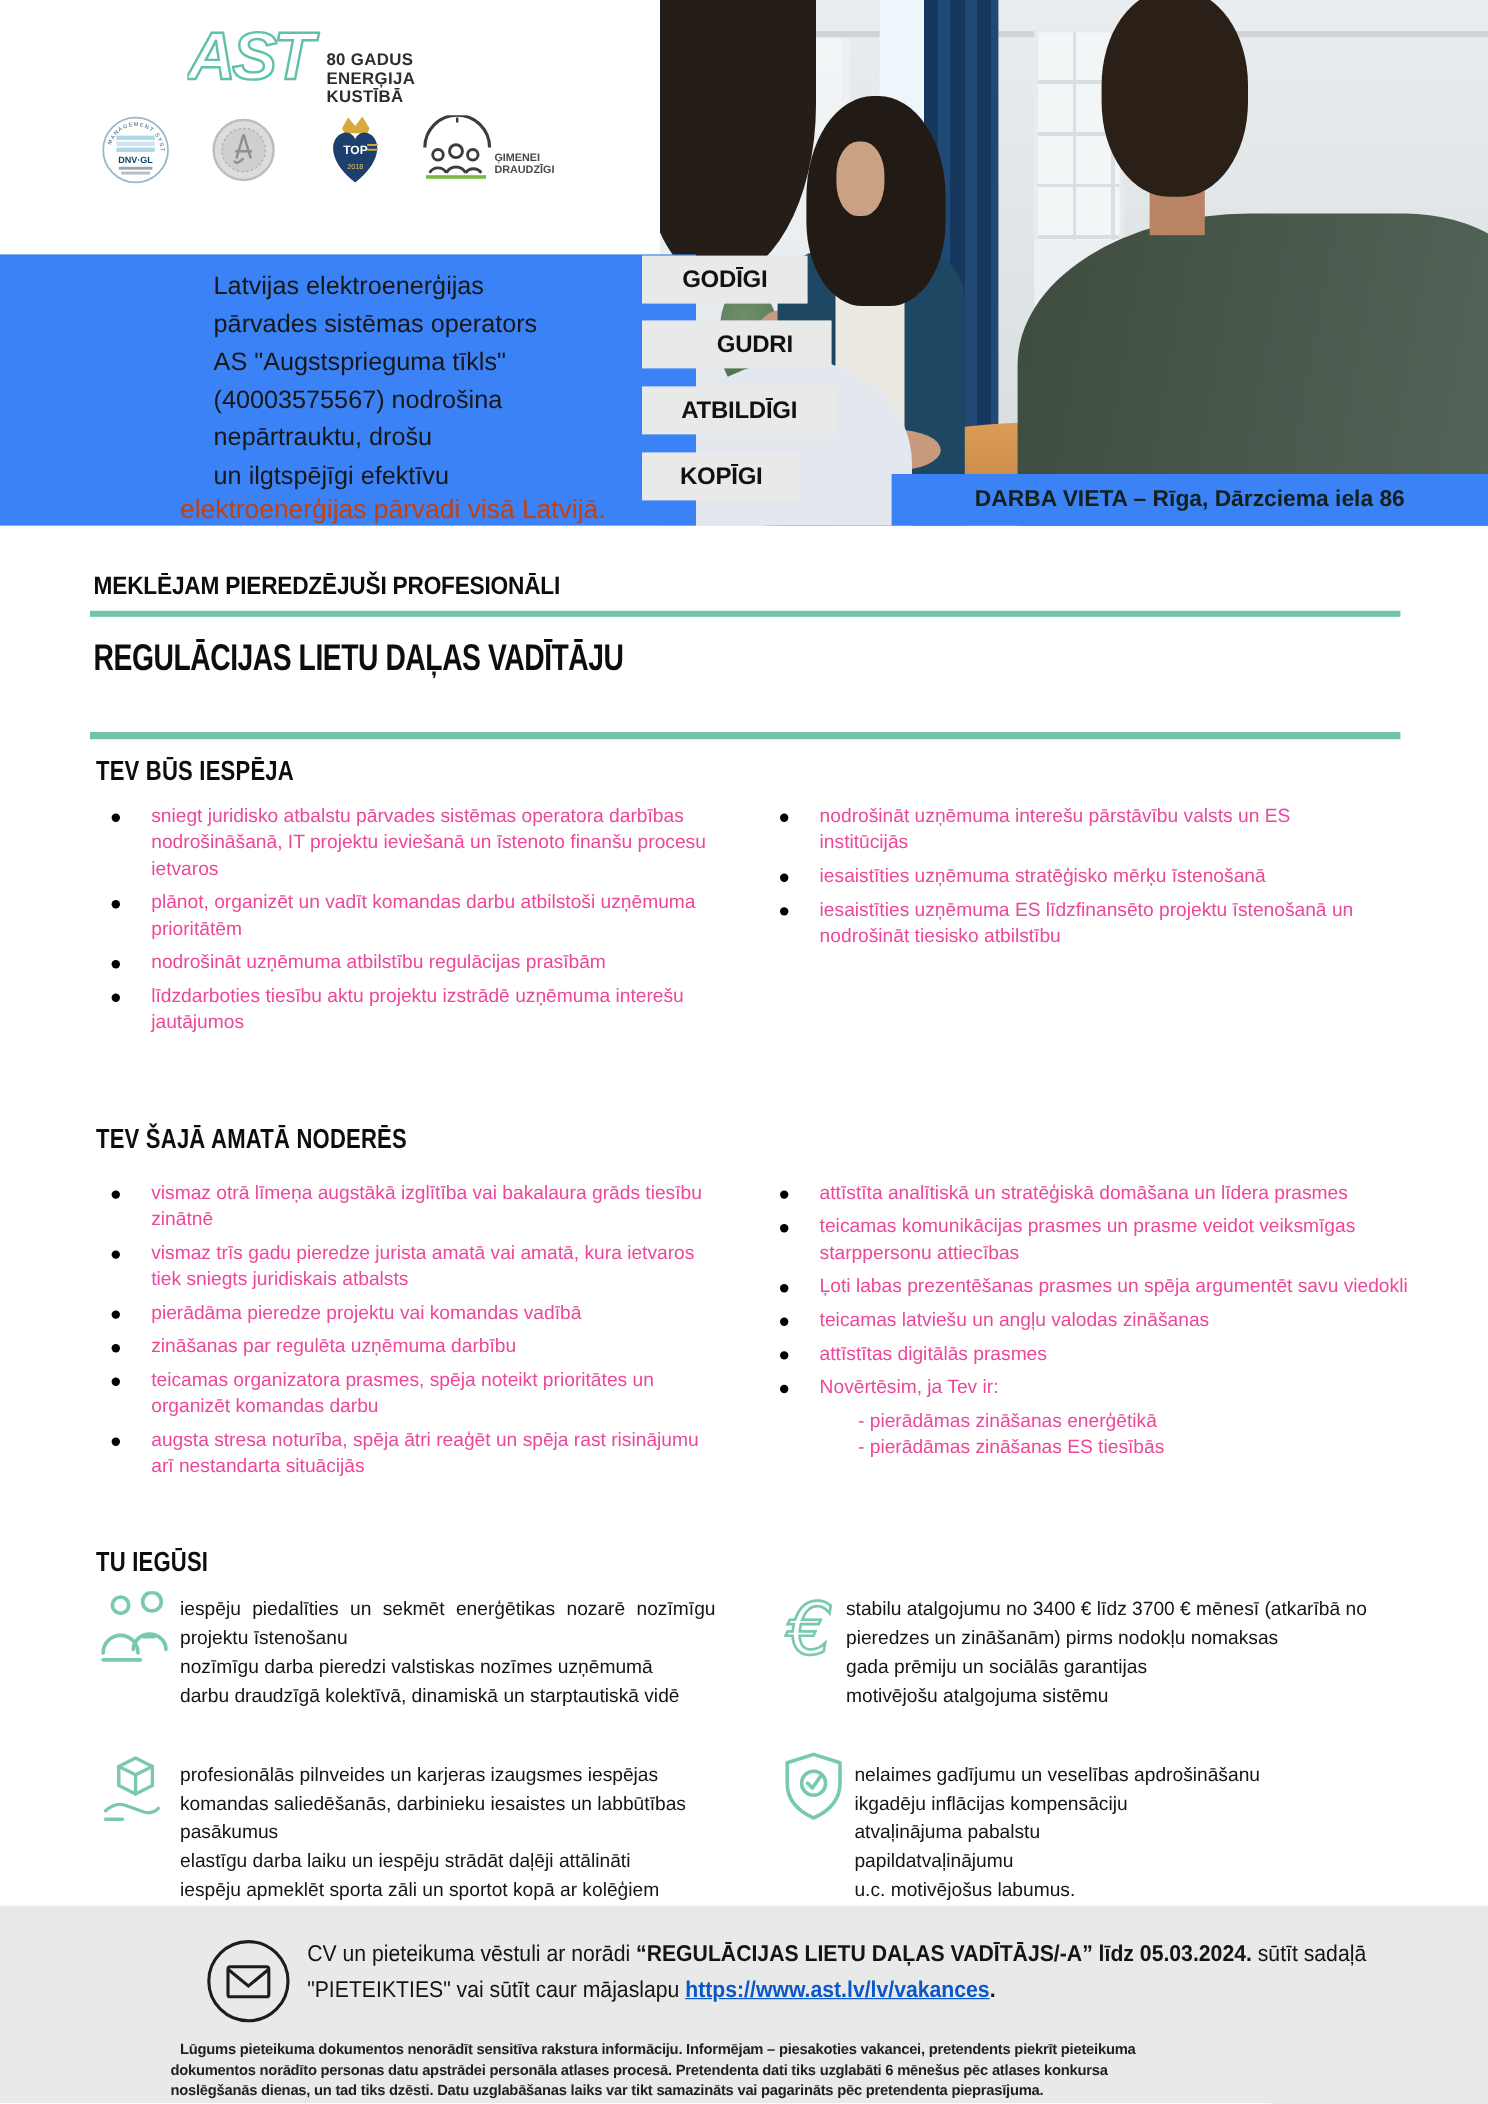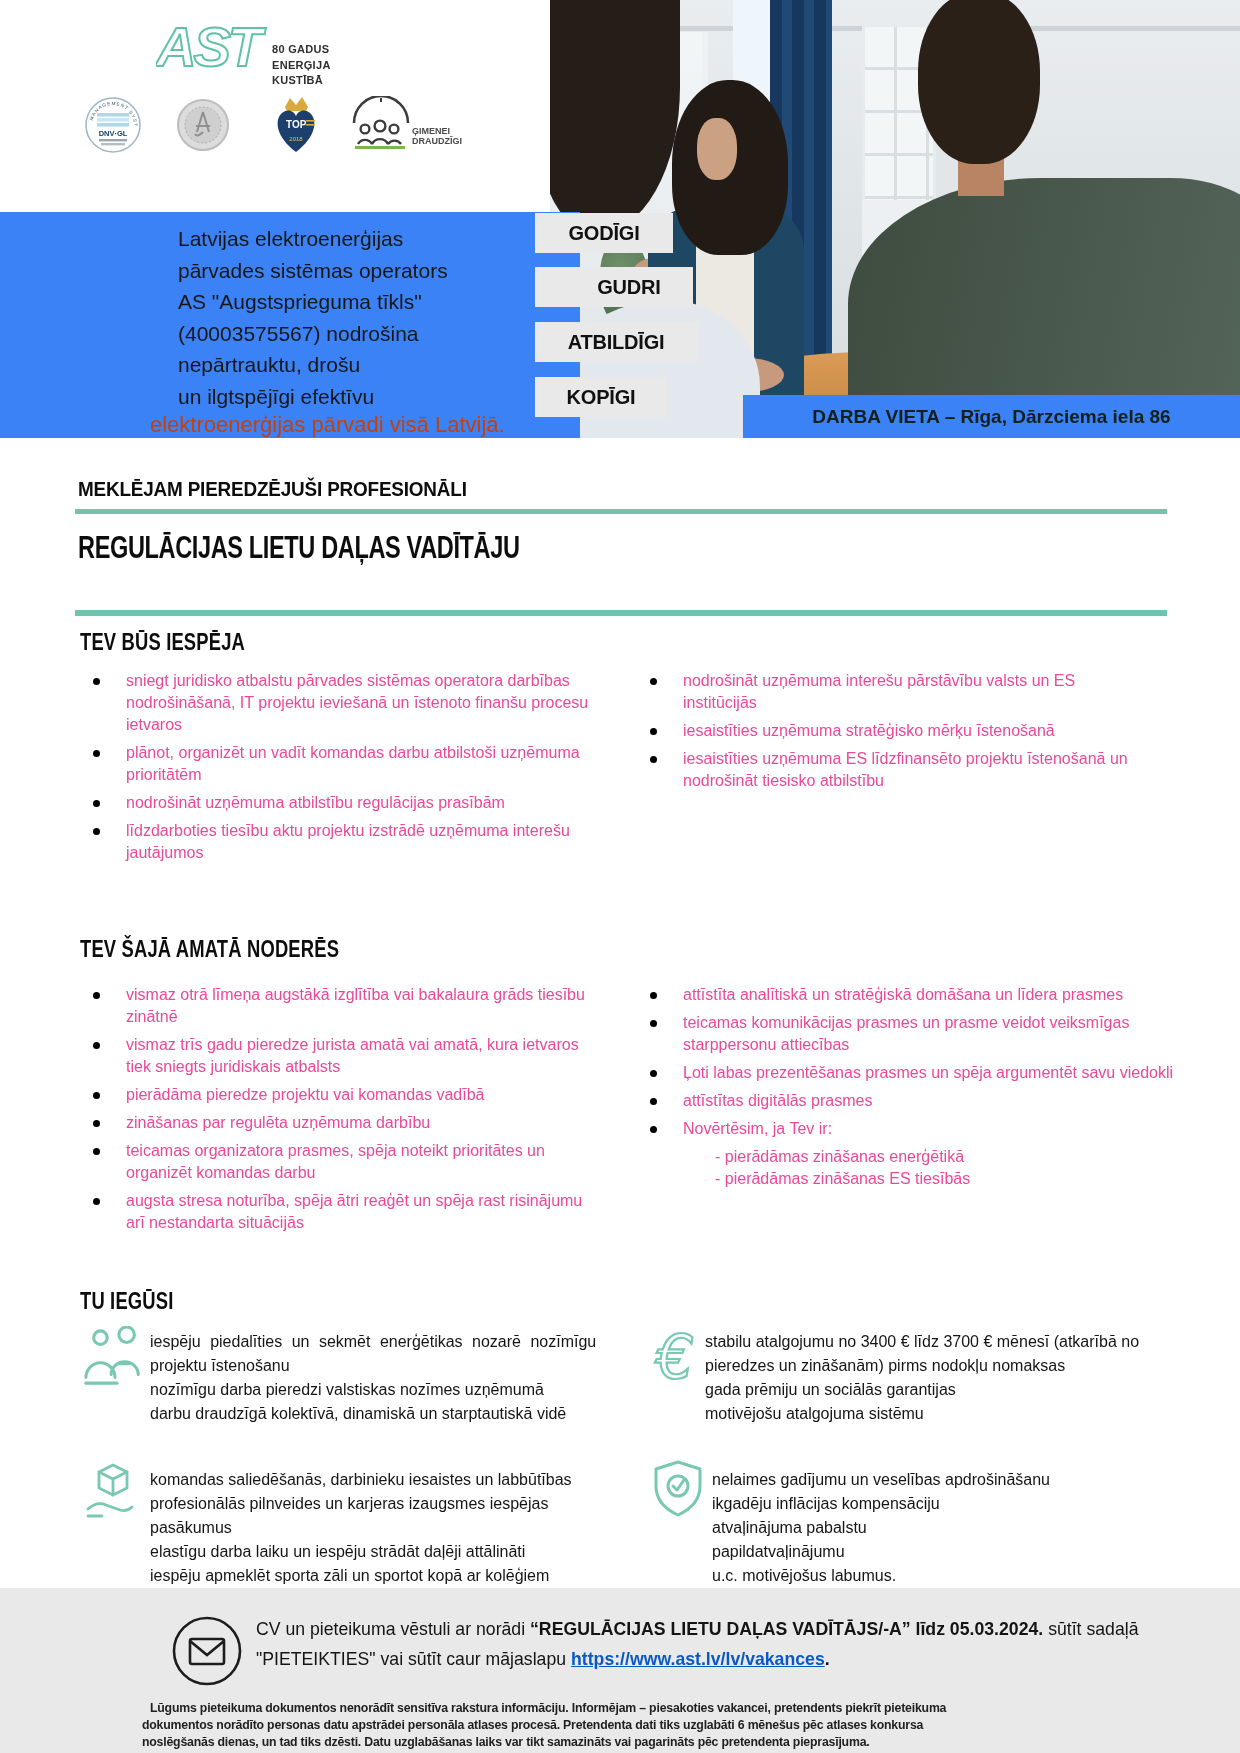--- a/index.html
+++ b/index.html
@@ -2,21 +2,21 @@
 <html><head>
 <meta charset="utf-8">
 <style>
   html,body{margin:0;padding:0;background:#fff;}
   .page{position:relative;width:1240px;height:1753px;background:#fff;overflow:hidden;
         font-family:"Liberation Sans",sans-serif;color:#1a1a1a;}
   .abs{position:absolute;}
   .teal{background:#3b82f6;}
 
   
-  .tagline{left:272px;top:42px;font-size:11px;font-weight:bold;line-height:15.5px;
+  .tagline{left:272px;top:42px;font-size:14px;font-weight:bold;line-height:15.5px;
            letter-spacing:.3px;color:#2e2e2e;white-space:pre-line;}
 
   
   .intro-band{left:0;top:212px;width:580px;height:226px;}
   .intro-text{left:178px;top:223px;width:390px;font-size:21px;line-height:31.5px;
               color:#171717;white-space:pre-line;}
   .intro-last{left:150px;top:412px;width:420px;font-size:22px;color:#c2410c;}
 
   
   .vbox{left:535px;height:40px;background:#e9e9e9;text-align:center;line-height:40px;
@@ -223,20 +223,21 @@
     <div class="li">teicamas organizatora prasmes, spēja noteikt prioritātes un
 organizēt komandas darbu</div>
     <div class="li">augsta stresa noturība, spēja ātri reaģēt un spēja rast risinājumu
 arī nestandarta situācijās</div>
   </div>
   <div class="col bullets" style="left:637px;top:984px;width:560px;">
     <div class="li">attīstīta analītiskā un stratēģiskā domāšana un līdera prasmes</div>
     <div class="li">teicamas komunikācijas prasmes un prasme veidot veiksmīgas
 starppersonu attiecības</div>
     <div class="li">Ļoti labas prezentēšanas prasmes un spēja argumentēt savu viedokli</div>
+    <div class="li">teicamas latviešu un angļu valodas zināšanas</div>
     <div class="li">attīstītas digitālās prasmes</div>
     <div class="li">Novērtēsim, ja Tev ir:</div>
     <div class="li sub">- pierādāmas zināšanas enerģētikā</div>
     <div class="li sub">- pierādāmas zināšanas ES tiesībās</div>
   </div>
 
   <div class="abs sec-h" style="left:80px;top:1288px;">TU IEGŪSI</div>
 
   <div class="bicon" style="left:84px;top:1326px;">
     <svg width="62" height="62" viewBox="0 0 64 62" fill="none" stroke="#79c8b1" stroke-width="3.2" stroke-linecap="round">
@@ -270,22 +271,22 @@
   <div class="bicon" style="left:84px;top:1462px;">
     <svg width="58" height="58" viewBox="0 0 58 58" fill="none" stroke="#79c8b1" stroke-width="2.8" stroke-linecap="round" stroke-linejoin="round">
       <polygon points="29,3 43,10 43,26 29,33 15,26 15,10"></polygon>
       <polyline points="15,10 29,17 43,10"></polyline>
       <line x1="29" y1="17" x2="29" y2="33"></line>
       <path d="M4,47 q9,-8 18,-4 l14,5 q7,2 12,-3"></path>
       <path d="M4,54 h14"></path>
     </svg>
   </div>
   <div class="abs" style="left:150px;top:1468px;width:480px;">
+    <div class="ben-line">profesionālās pilnveides un karjeras izaugsmes iespējas</div>
     <div class="ben-line">komandas saliedēšanās, darbinieku iesaistes un labbūtības</div>
-    <div class="ben-line">profesionālās pilnveides un karjeras izaugsmes iespējas</div>
     <div class="ben-line">pasākumus</div>
     <div class="ben-line">elastīgu darba laiku un iespēju strādāt daļēji attālināti</div>
     <div class="ben-line">iespēju apmeklēt sporta zāli un sportot kopā ar kolēģiem</div>
   </div>
 
   <div class="bicon" style="left:650px;top:1460px;">
     <svg width="56" height="60" viewBox="0 0 56 60" fill="none" stroke="#79c8b1" stroke-width="3" stroke-linecap="round" stroke-linejoin="round">
       <path d="M28,2 L50,9 V26 q0,19 -22,29 q-22,-10 -22,-29 V9 Z"></path>
       <circle cx="28" cy="26" r="10"></circle>
       <polyline points="23,26 27,30 34,20"></polyline>

